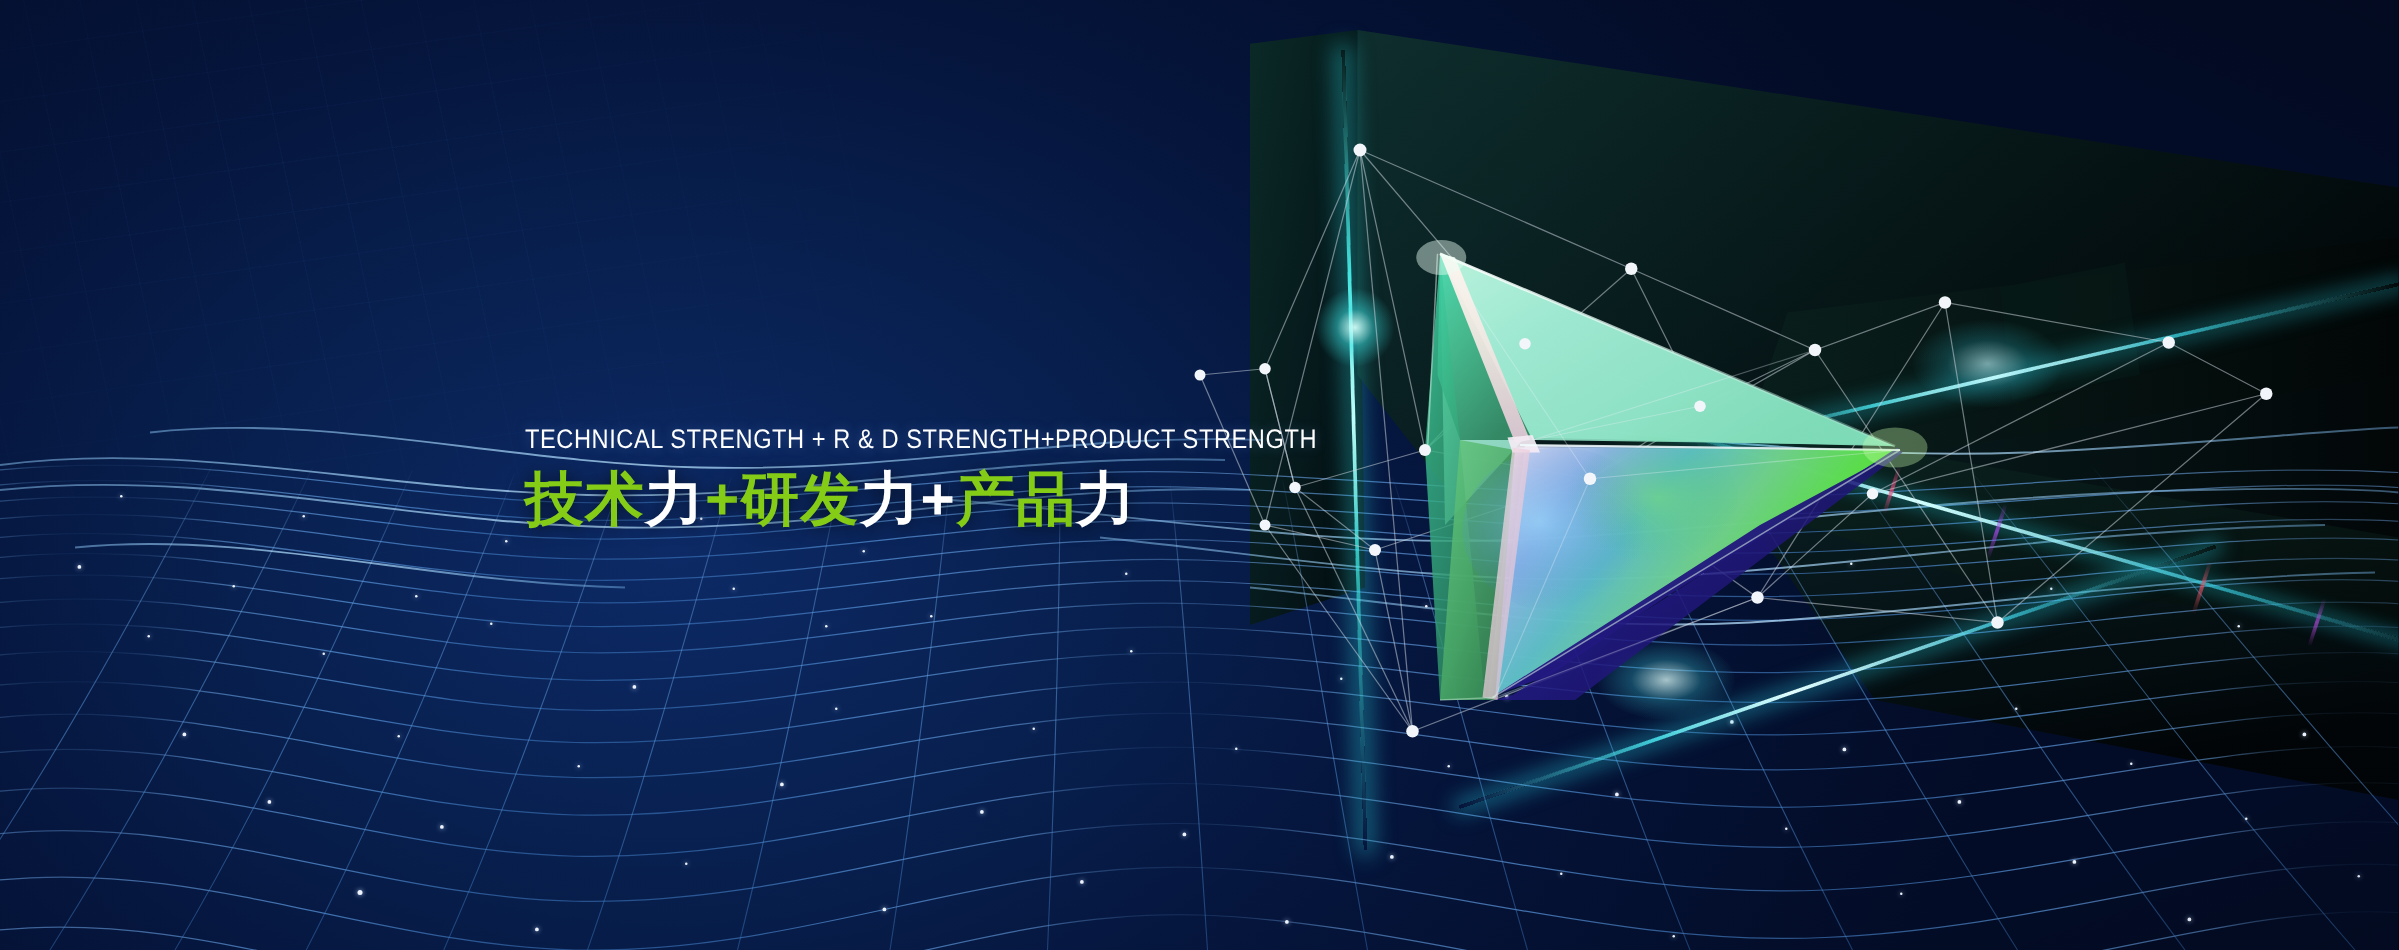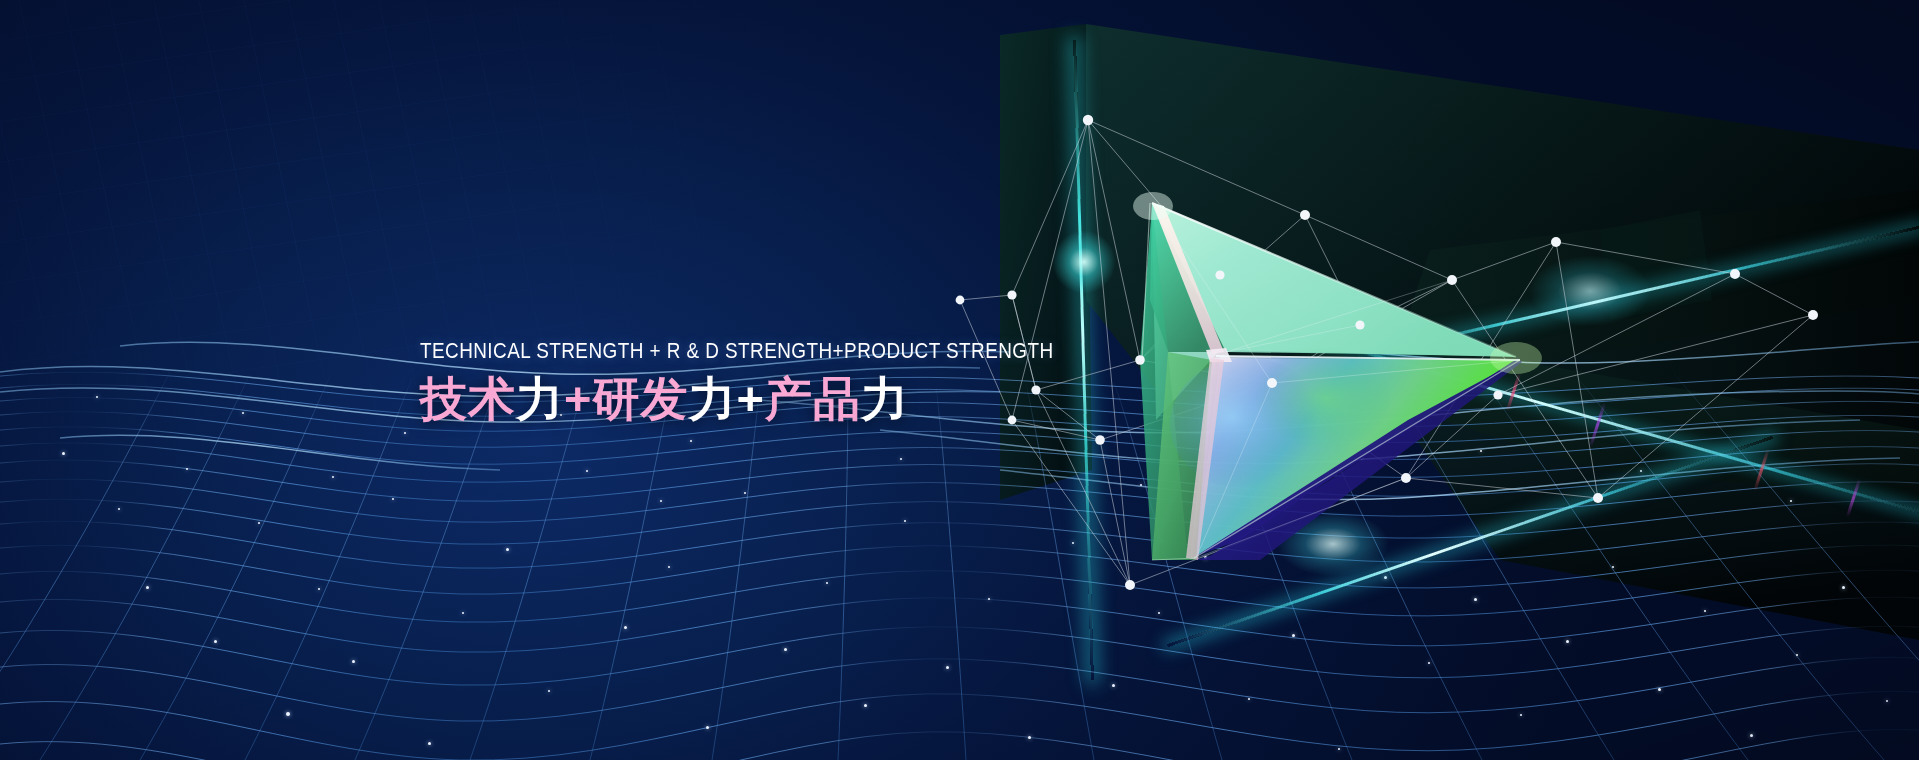--- a/index.html
+++ b/index.html
@@ -74,21 +74,21 @@
   }
   #headline{
     margin-top:6px;
     font-size:47px;
     line-height:58px;
     font-weight:700;
     letter-spacing:1px;
     white-space:nowrap;
     text-shadow:0 2px 14px rgba(0,0,0,.6);
   }
-  .hl-green{color:#f9a8d4;text-align:right;}
+  .hl-green{color:#84cc16;text-align:right;}
   .hl-white{color:#ffffff;}
 
   
   #vignette{
     background:radial-gradient(125% 115% at 40% 50%, rgba(0,0,0,0) 52%, rgba(0,0,0,.55) 100%);
   }
 </style>
 </head>
 <body>
 

